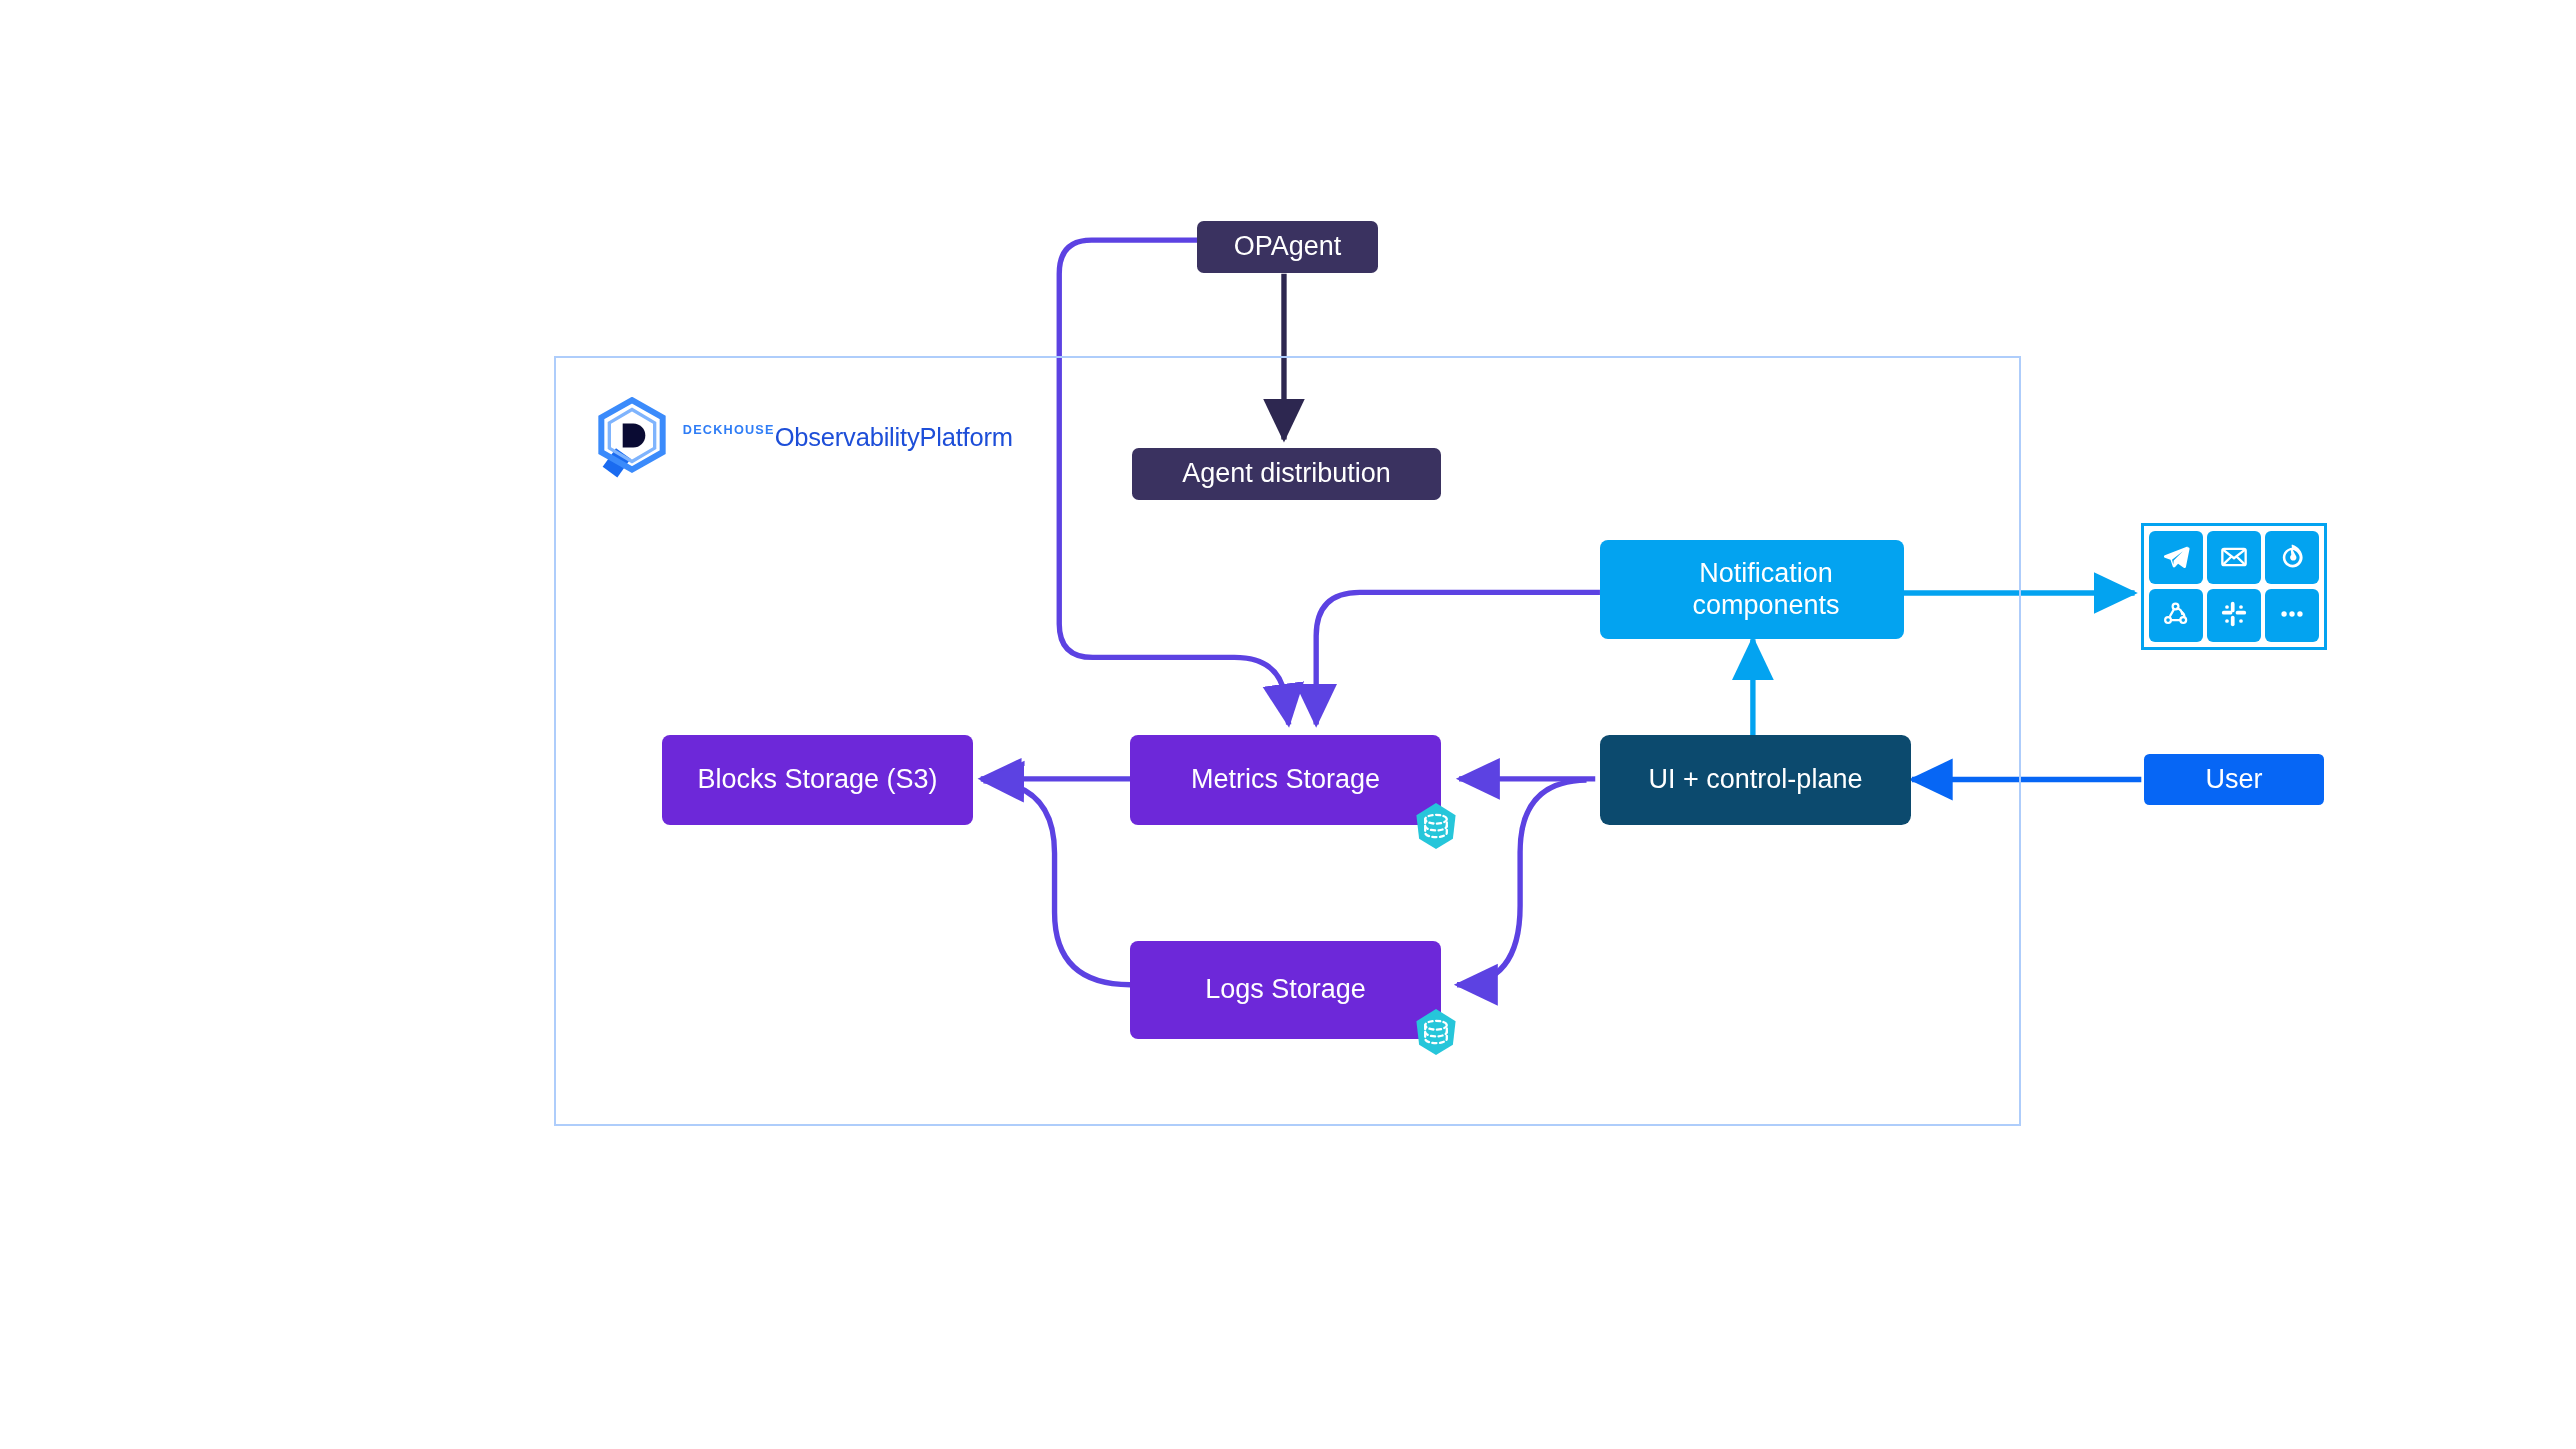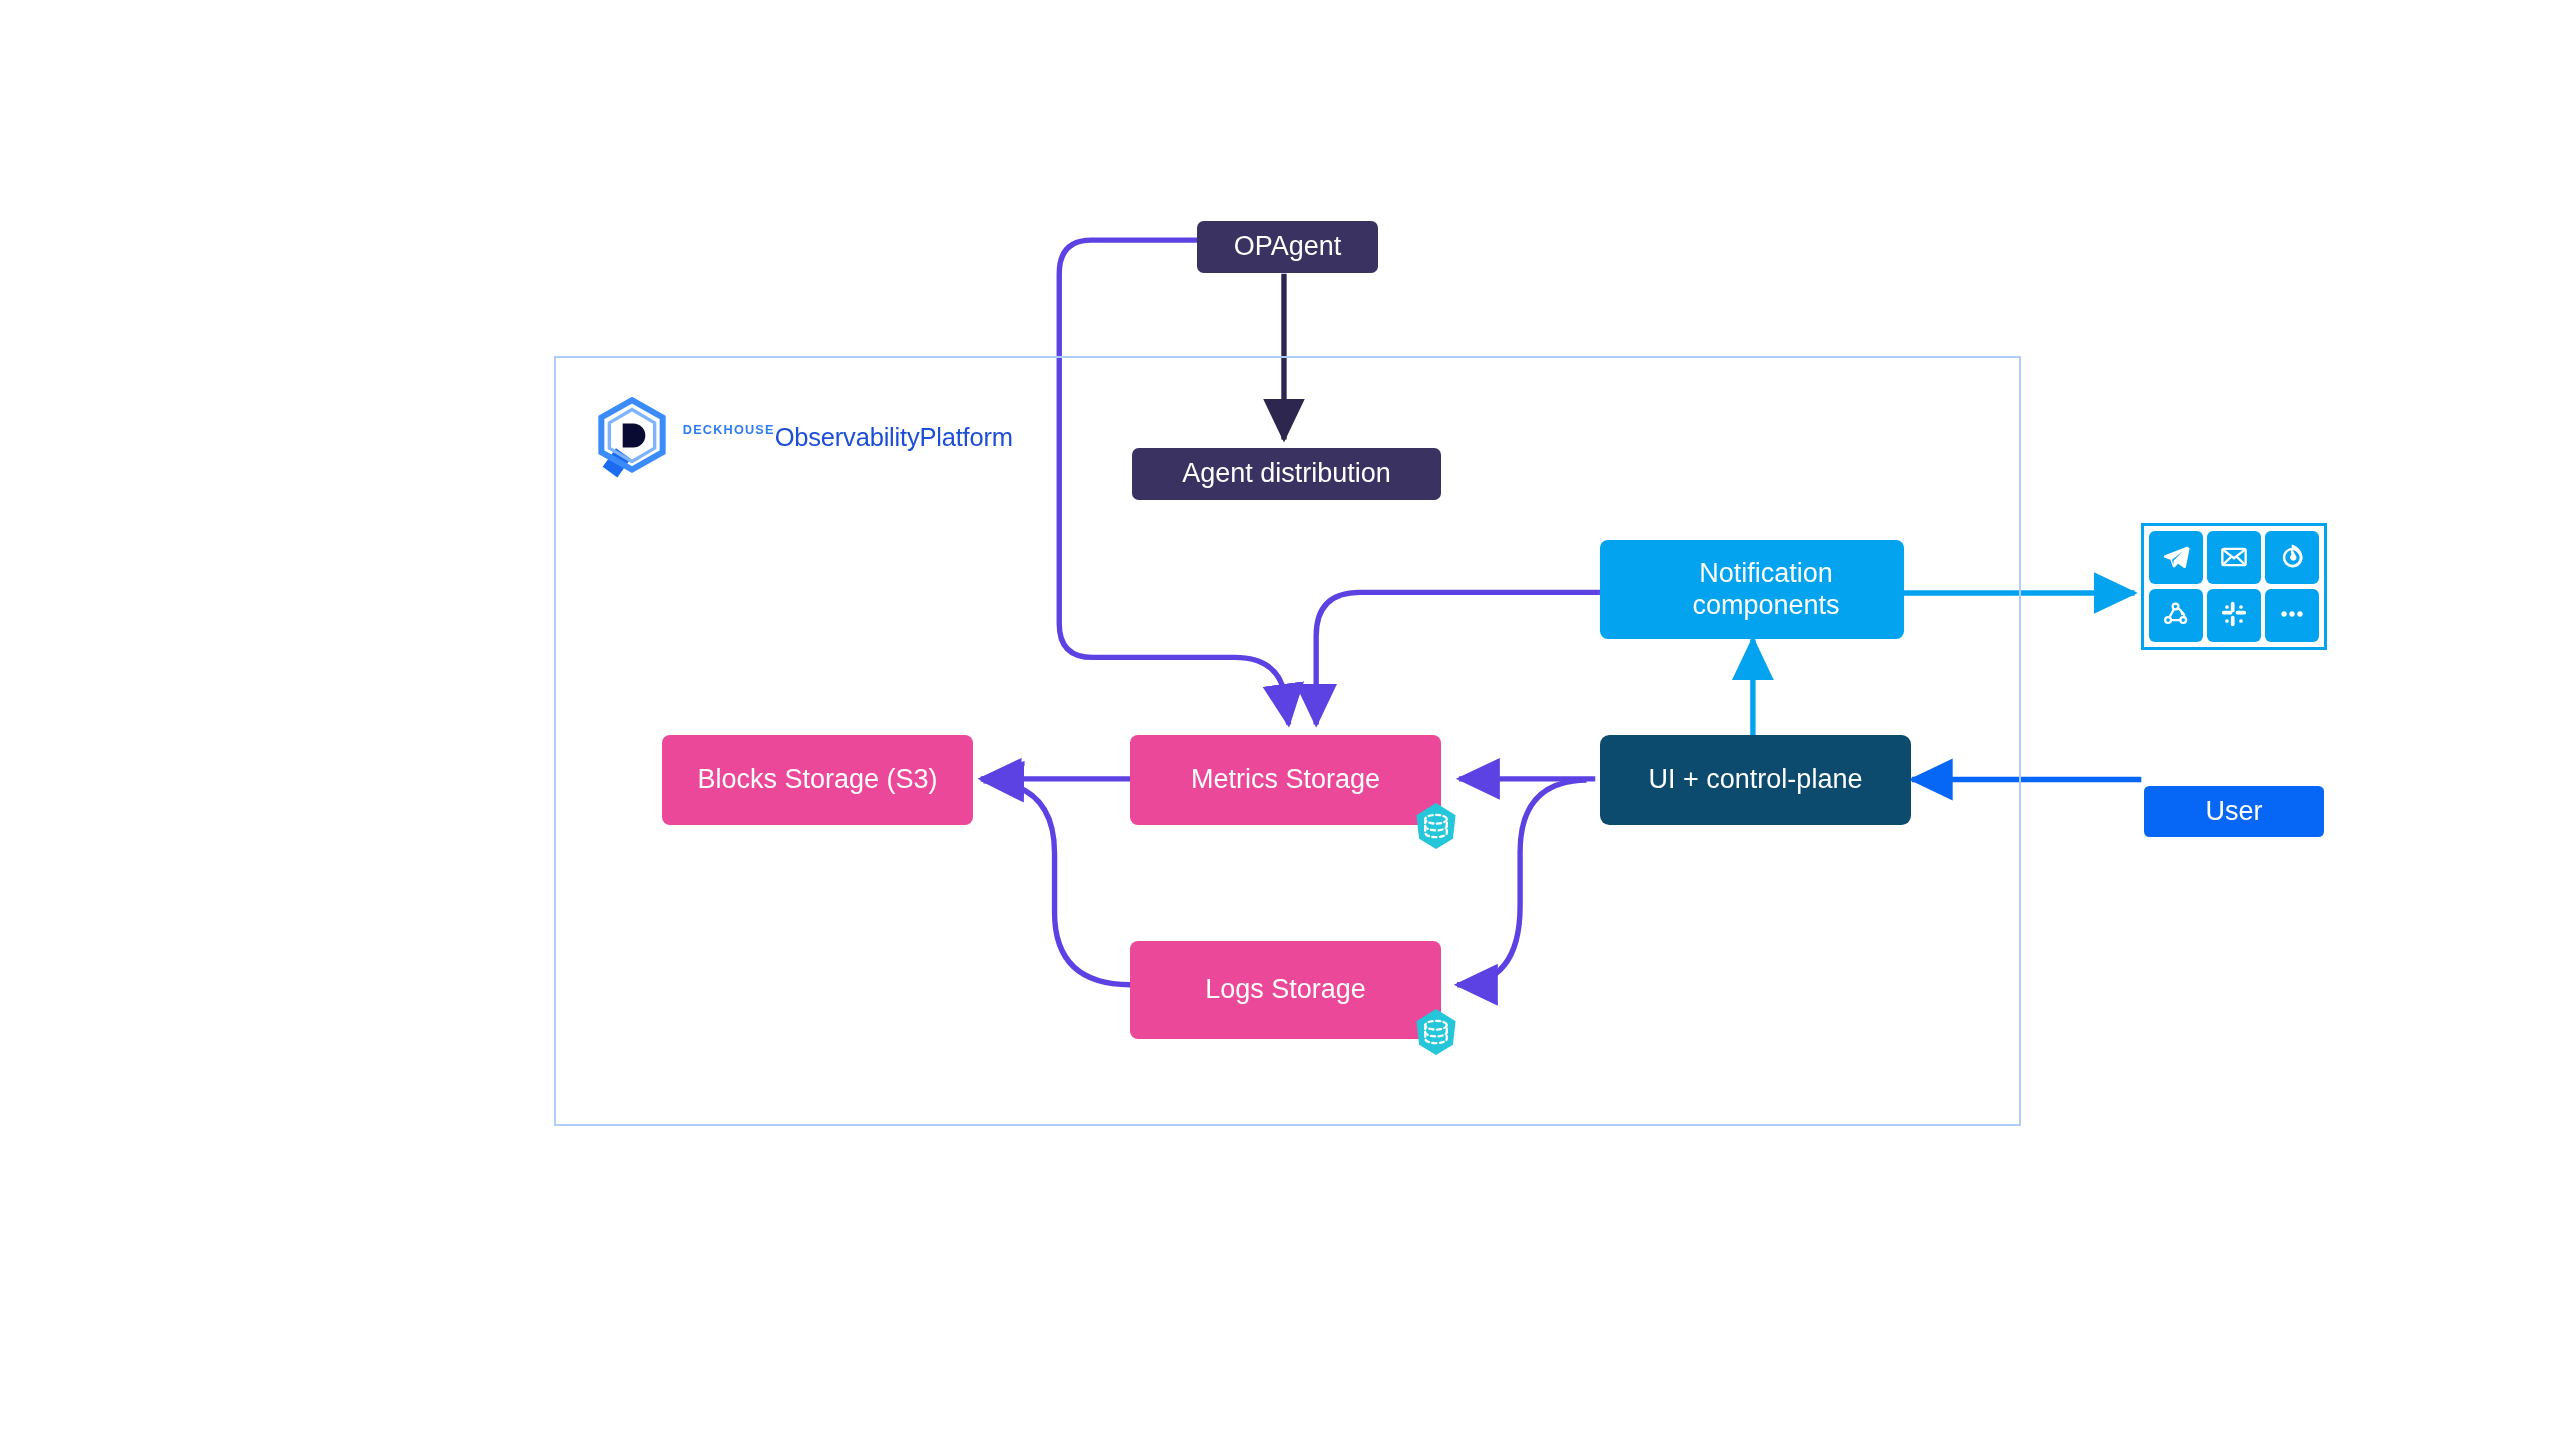--- a/index.html
+++ b/index.html
@@ -5,24 +5,24 @@
   html,body{margin:0;padding:0;background:#ffffff;}
   body{width:2576px;height:1449px;overflow:hidden;font-family:"Liberation Sans",sans-serif;}
   #stage{position:relative;width:2576px;height:1449px;background:#fff;}
 
   svg.layer{position:absolute;left:0;top:0;width:2576px;height:1449px;pointer-events:none;}
 
   .node{position:absolute;display:flex;align-items:center;justify-content:center;
         text-align:center;color:#fff;box-sizing:border-box;line-height:1.18;}
 
   .n-dark{background:#3a3260;border-radius:6.7px;font-size:27px;}
-  .n-purple{background:#ec4899;border-radius:8px;font-size:27px;justify-content:center;}
+  .n-purple{background:#6d28d9;border-radius:8px;font-size:27px;justify-content:center;}
   .n-cyan{background:#03a3f0;border-radius:8px;font-size:27px;}
   .n-blue{background:#0c4a6e;border-radius:9.4px;font-size:27px;}
-  .n-blue-sq{background:#0666f5;border-radius:5.4px;font-size:27px;margin-top:32px;}
+  .n-blue-sq{background:#0666f5;border-radius:5.4px;font-size:27px;}
 
   
   #platform-box{position:absolute;left:554px;top:356px;width:1467px;height:770px;
       border:2.7px solid #aecdfb;box-sizing:border-box;background:transparent;}
 
   
   #logo{position:absolute;left:596px;top:397px;width:315px;height:81px;display:flex;align-items:center;gap:14.8px;}
   #logo-mark{width:72px;height:81px;flex:none;}
   #logo-text{display:flex;justify-content:center;}
   #logo-kicker{font-size:12.7px;font-weight:bold;letter-spacing:1.2px;color:#2f7df6;}

